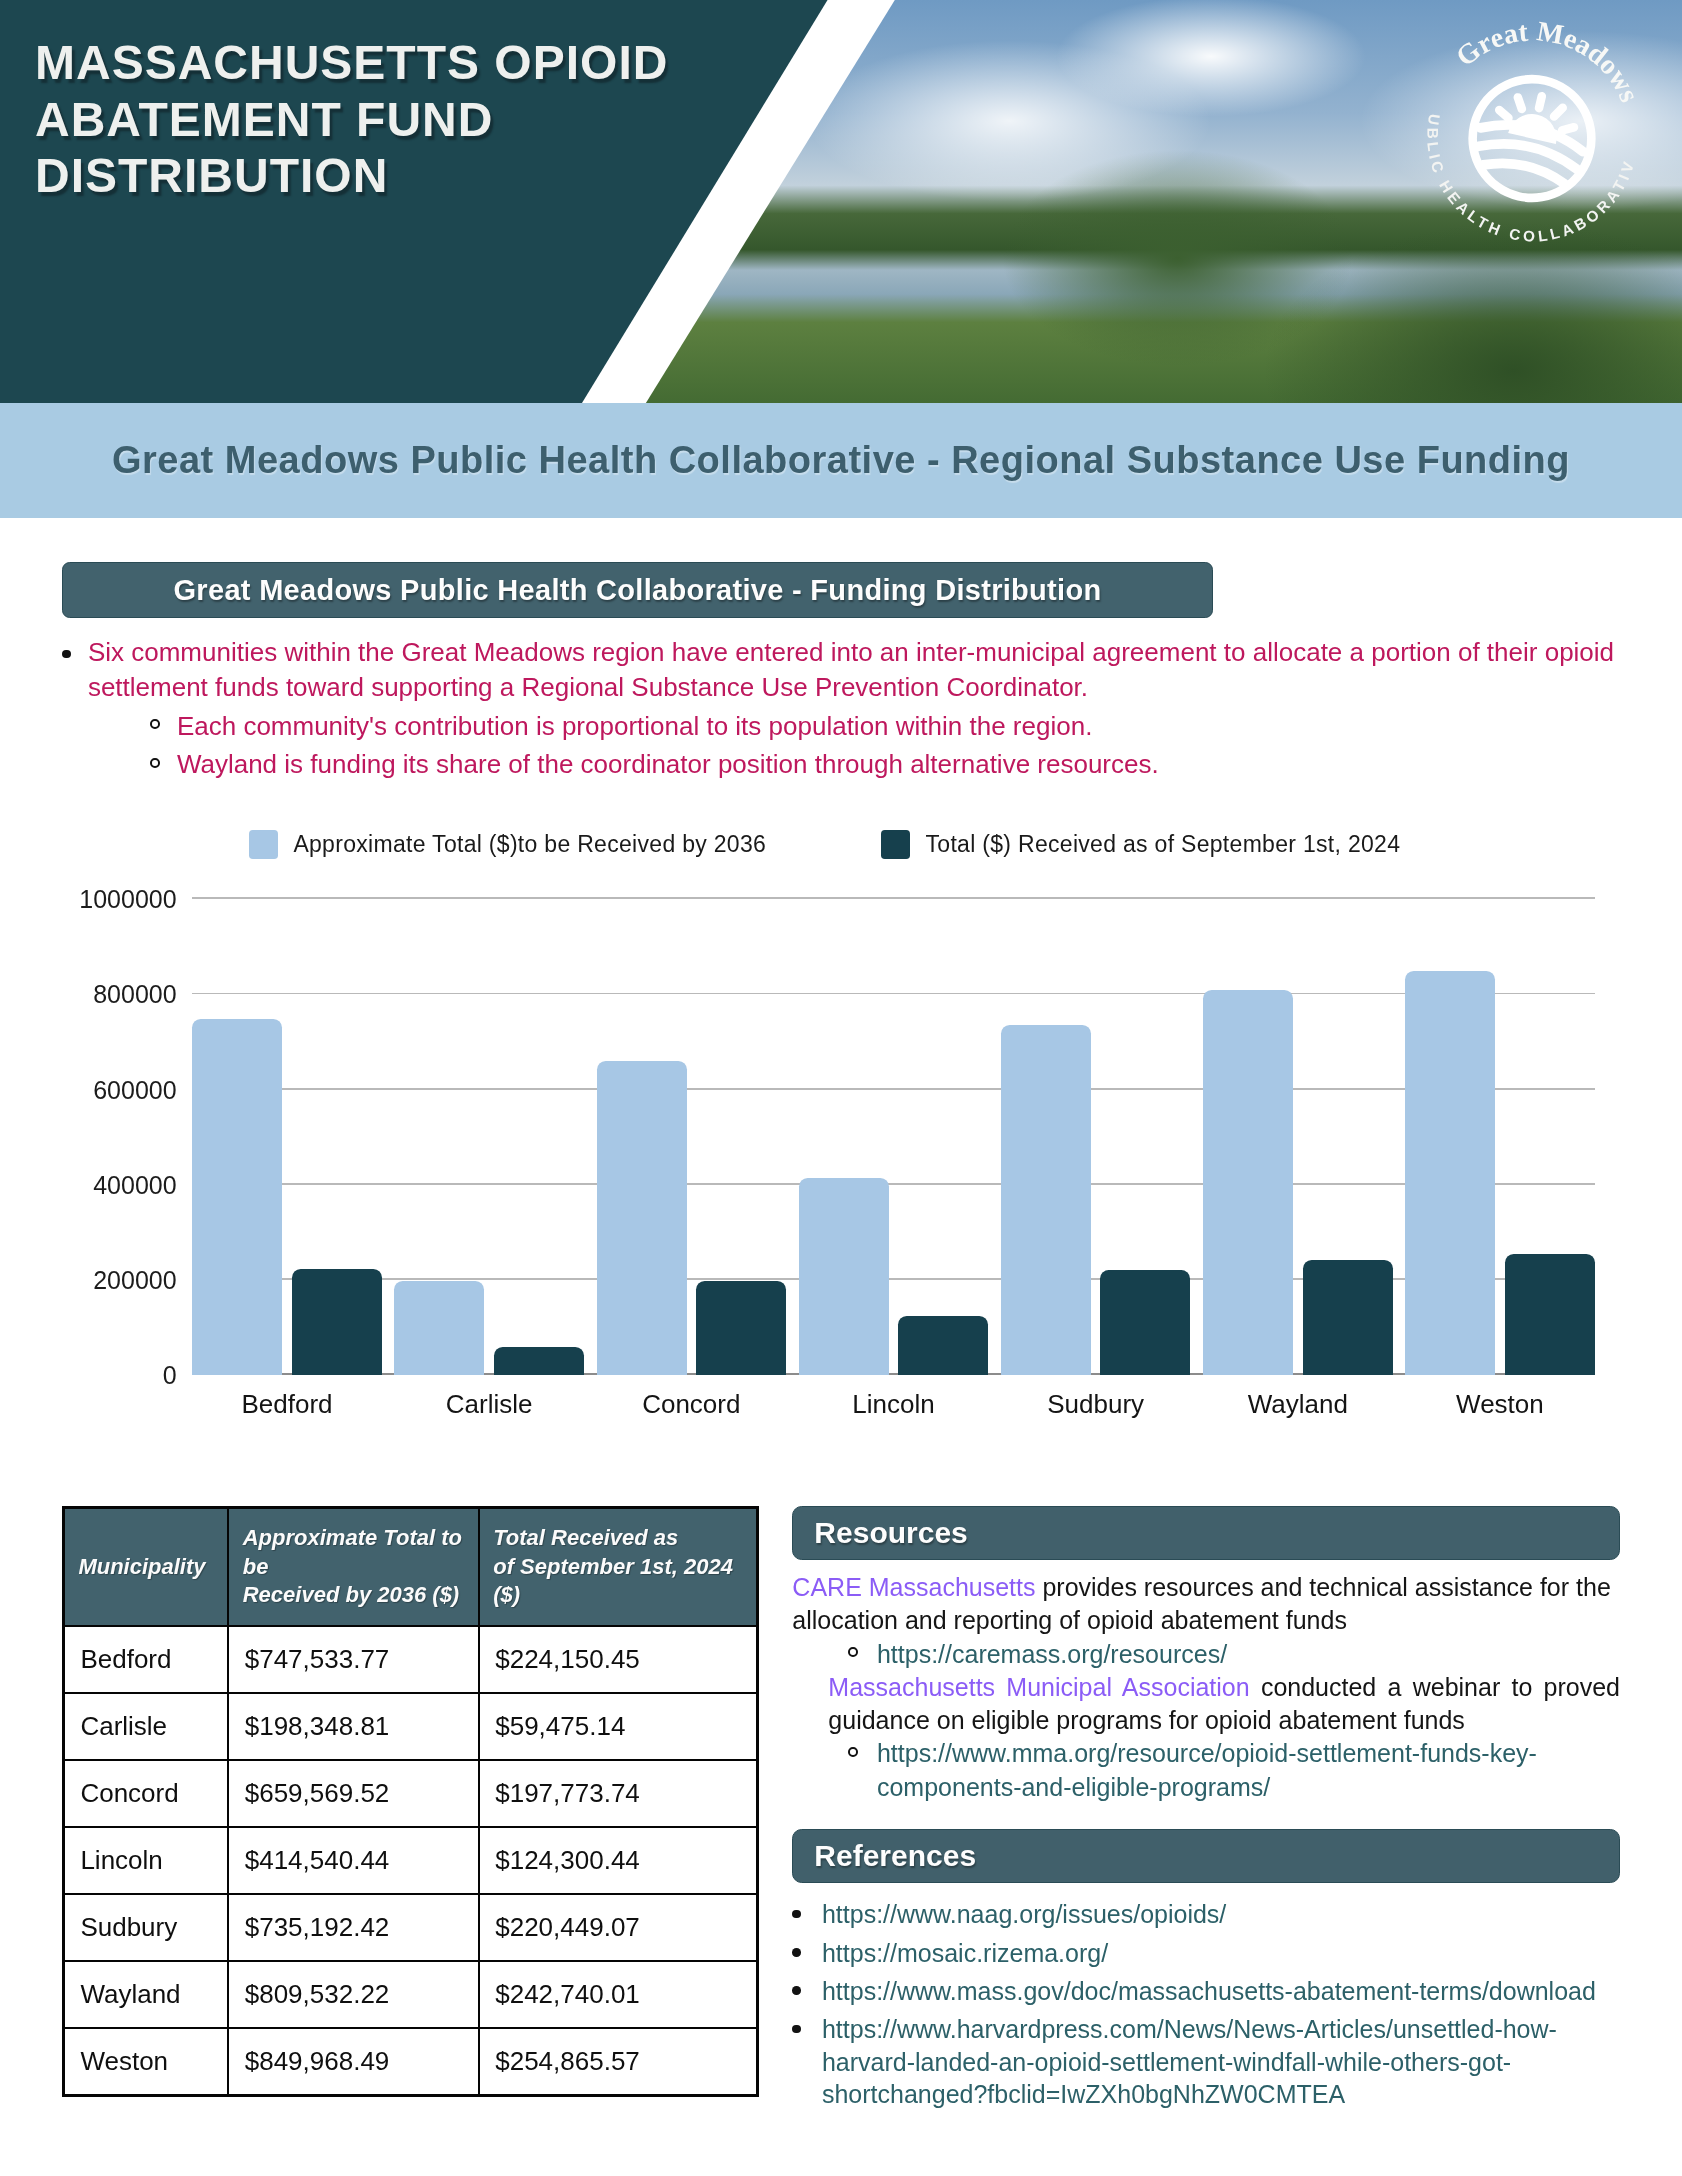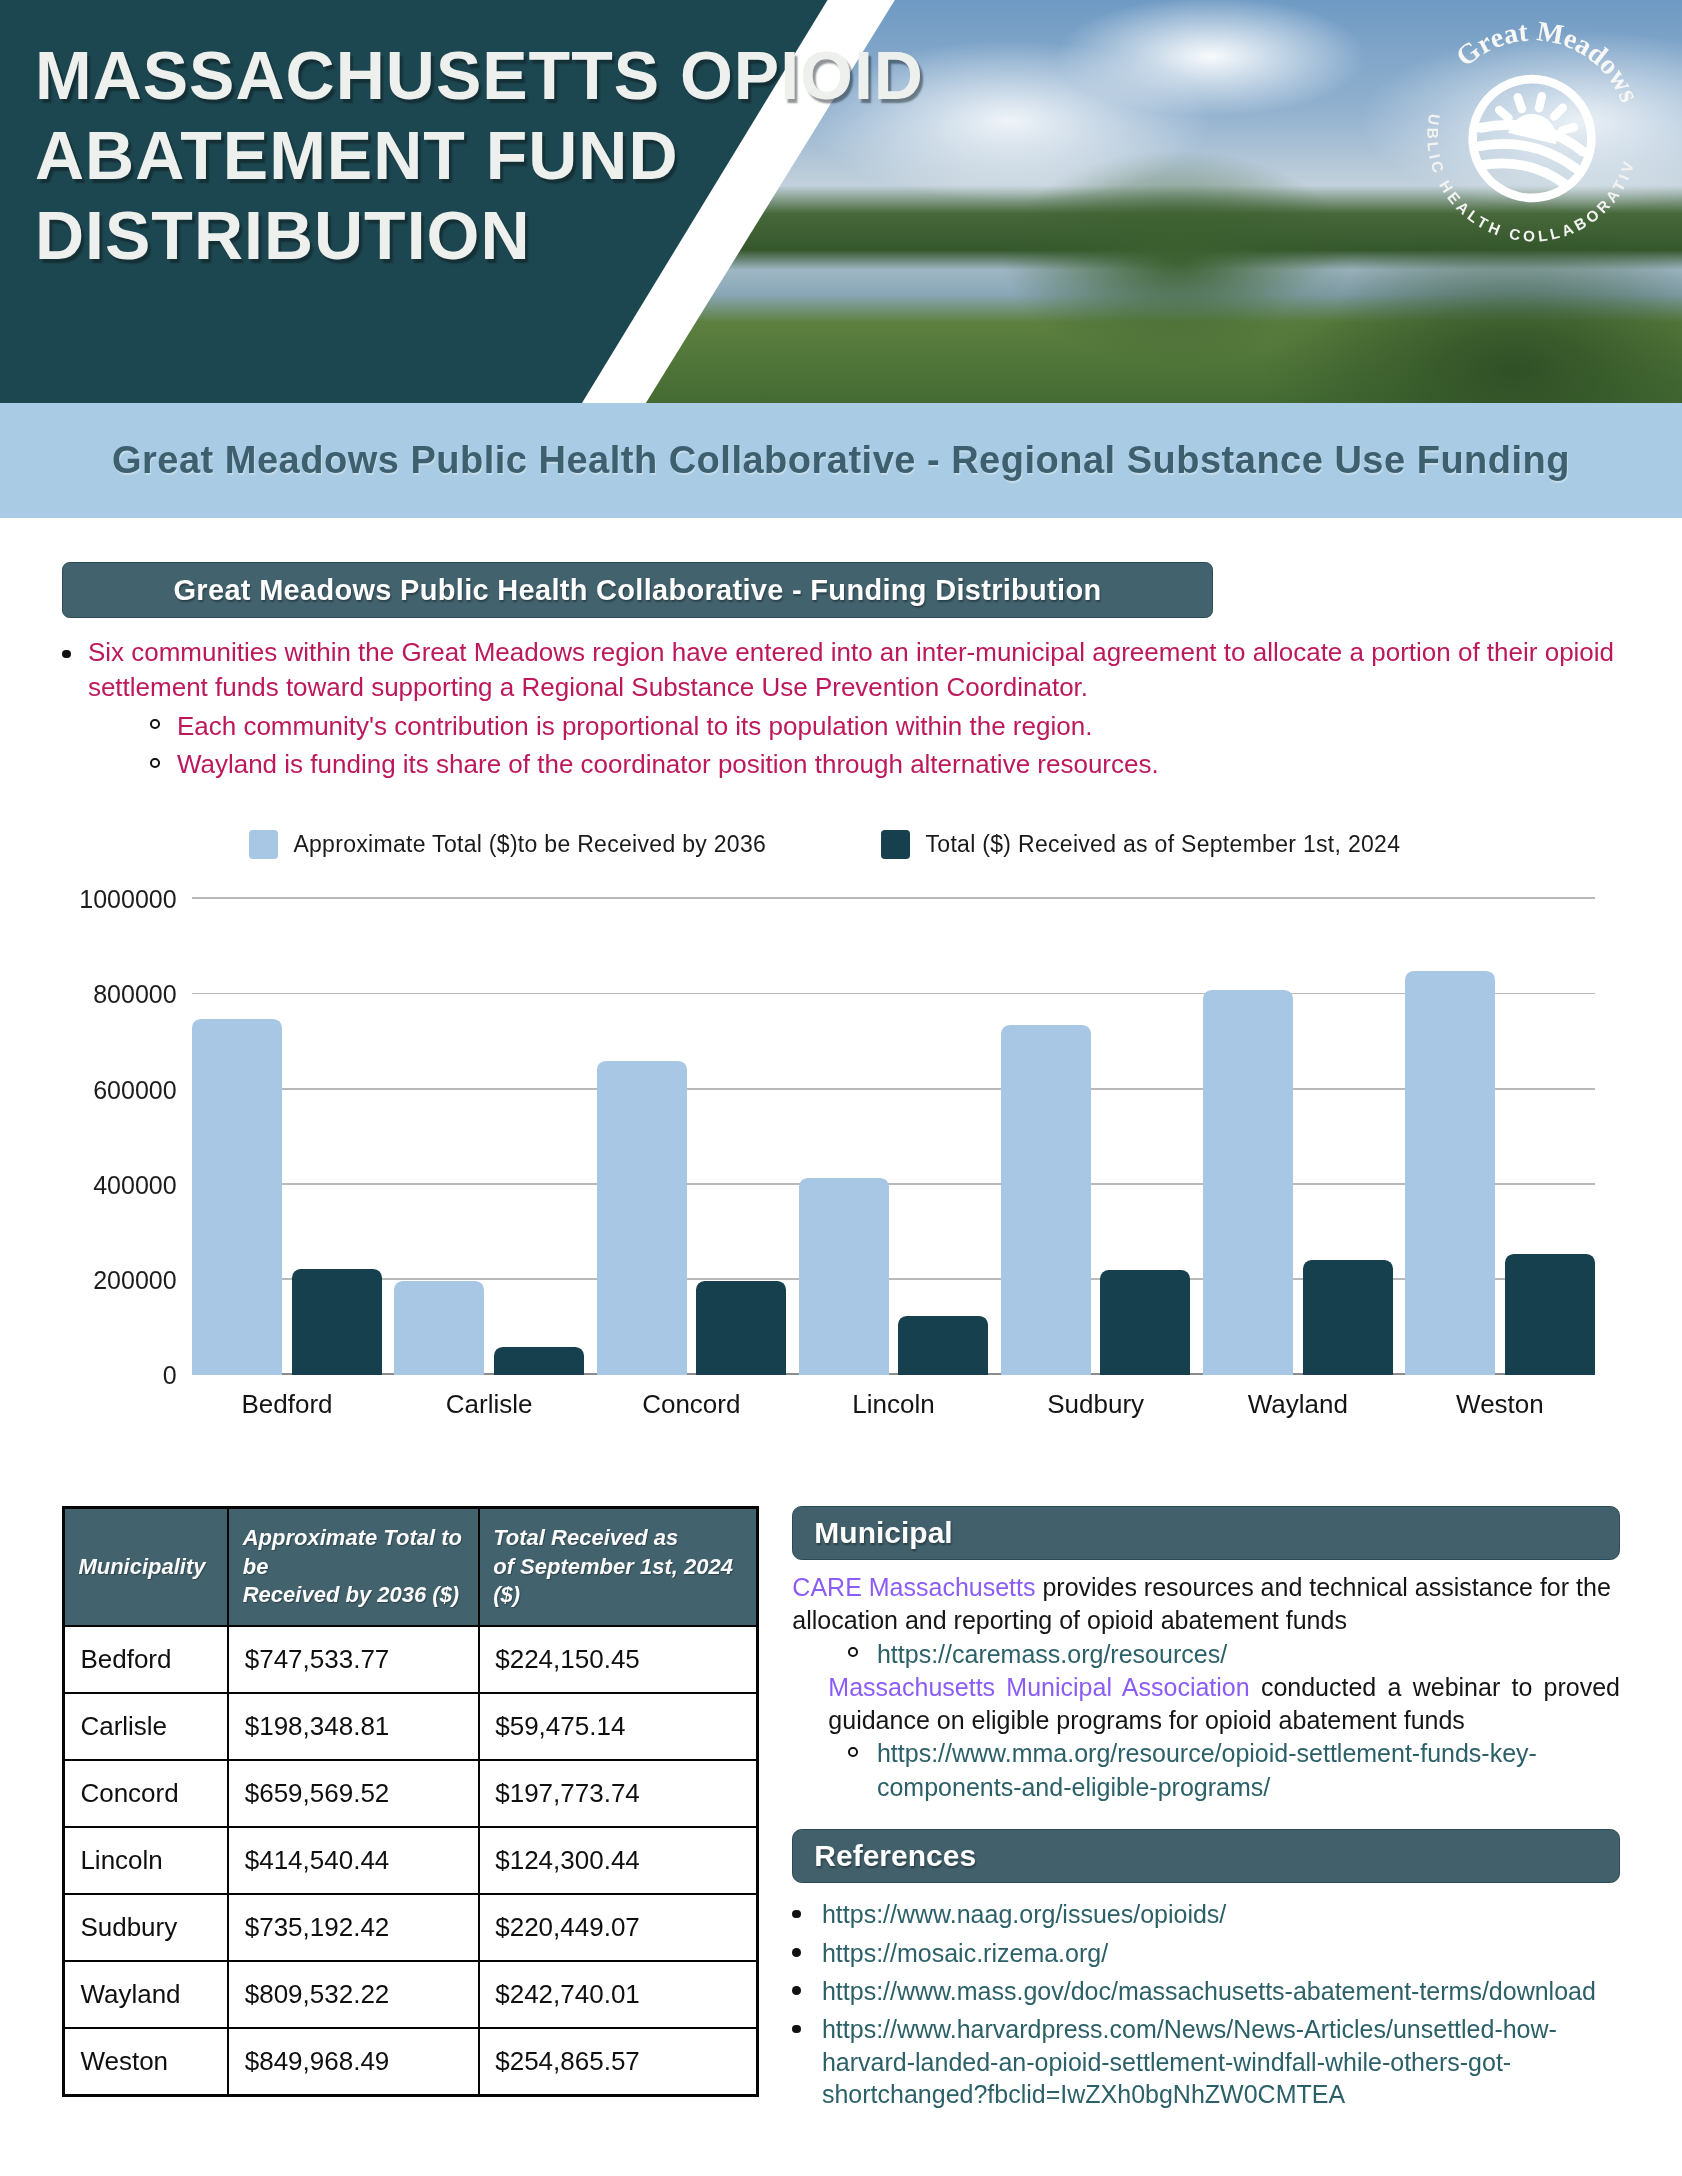--- a/index.html
+++ b/index.html
@@ -21,21 +21,21 @@
       radial-gradient(ellipse 250px 154px at 70% 64%, #3c6030, rgba(60,96,48,0) 70%),
       linear-gradient(180deg,#6f9ac3 0%, #93b2cf 28%, #c2d1dc 46%, #47683a 53%, #35572c 62%, #9fb6c4 67%, #8aa7b8 73%, #5d8040 80%, #446b33 100%);
     clip-path: polygon(51.5% 0, 100% 0, 100% 100%, 36.8% 100%);
   }
   .stripe {
     position:absolute; inset:0; background:#ffffff;
     clip-path: polygon(49.2% 0, 53.2% 0, 38.4% 100%, 34.6% 100%);
   }
   .title {
     position:absolute; left:35px; top:35px;
-    font-size:68px; line-height:1.18; font-weight:bold; letter-spacing:1px;
+    font-size:48px; line-height:1.18; font-weight:bold; letter-spacing:1px;
     color:#eef0ee; text-shadow:2.9px 3.8px 1.9px rgba(10,20,24,.45);
   }
   .logo { position:absolute; right:27px; top:9.6px; width:246px; height:257px; }
   
   .banner {
     height:115px; background:#a9cbe3; display:flex; align-items:center; justify-content:center;
   }
   .banner span {
     font-size:38px; font-weight:bold; color:#3d5f6e; letter-spacing:0.5px;
     text-shadow:1px 1.9px 1px rgba(255,255,255,.35);
@@ -287,21 +287,21 @@
           <tr>
             <td>Weston</td>
             <td>$849,968.49</td>
             <td>$254,865.57</td>
           </tr>
         </tbody>
     </table>
 
     <div class="right-col">
       <div class="side-bar">
-        <span>Municipal</span>
+        <span>Resources</span>
       </div>
       <div class="res-list" id="resources-list">
           <div class="res-text"><span class="lead">CARE Massachusetts</span><span> provides resources and technical assistance for the allocation and reporting of opioid abatement funds</span></div>
           <div class="link-row">
             <span class="circ"></span>
             <a class="tlink" href="#">https://caremass.org/resources/</a>
           </div>
           <div class="res-text justify"><span class="lead">Massachusetts Municipal Association</span><span> conducted a webinar to proved guidance on eligible programs for opioid abatement funds</span></div>
           <div class="link-row">
             <span class="circ"></span>

